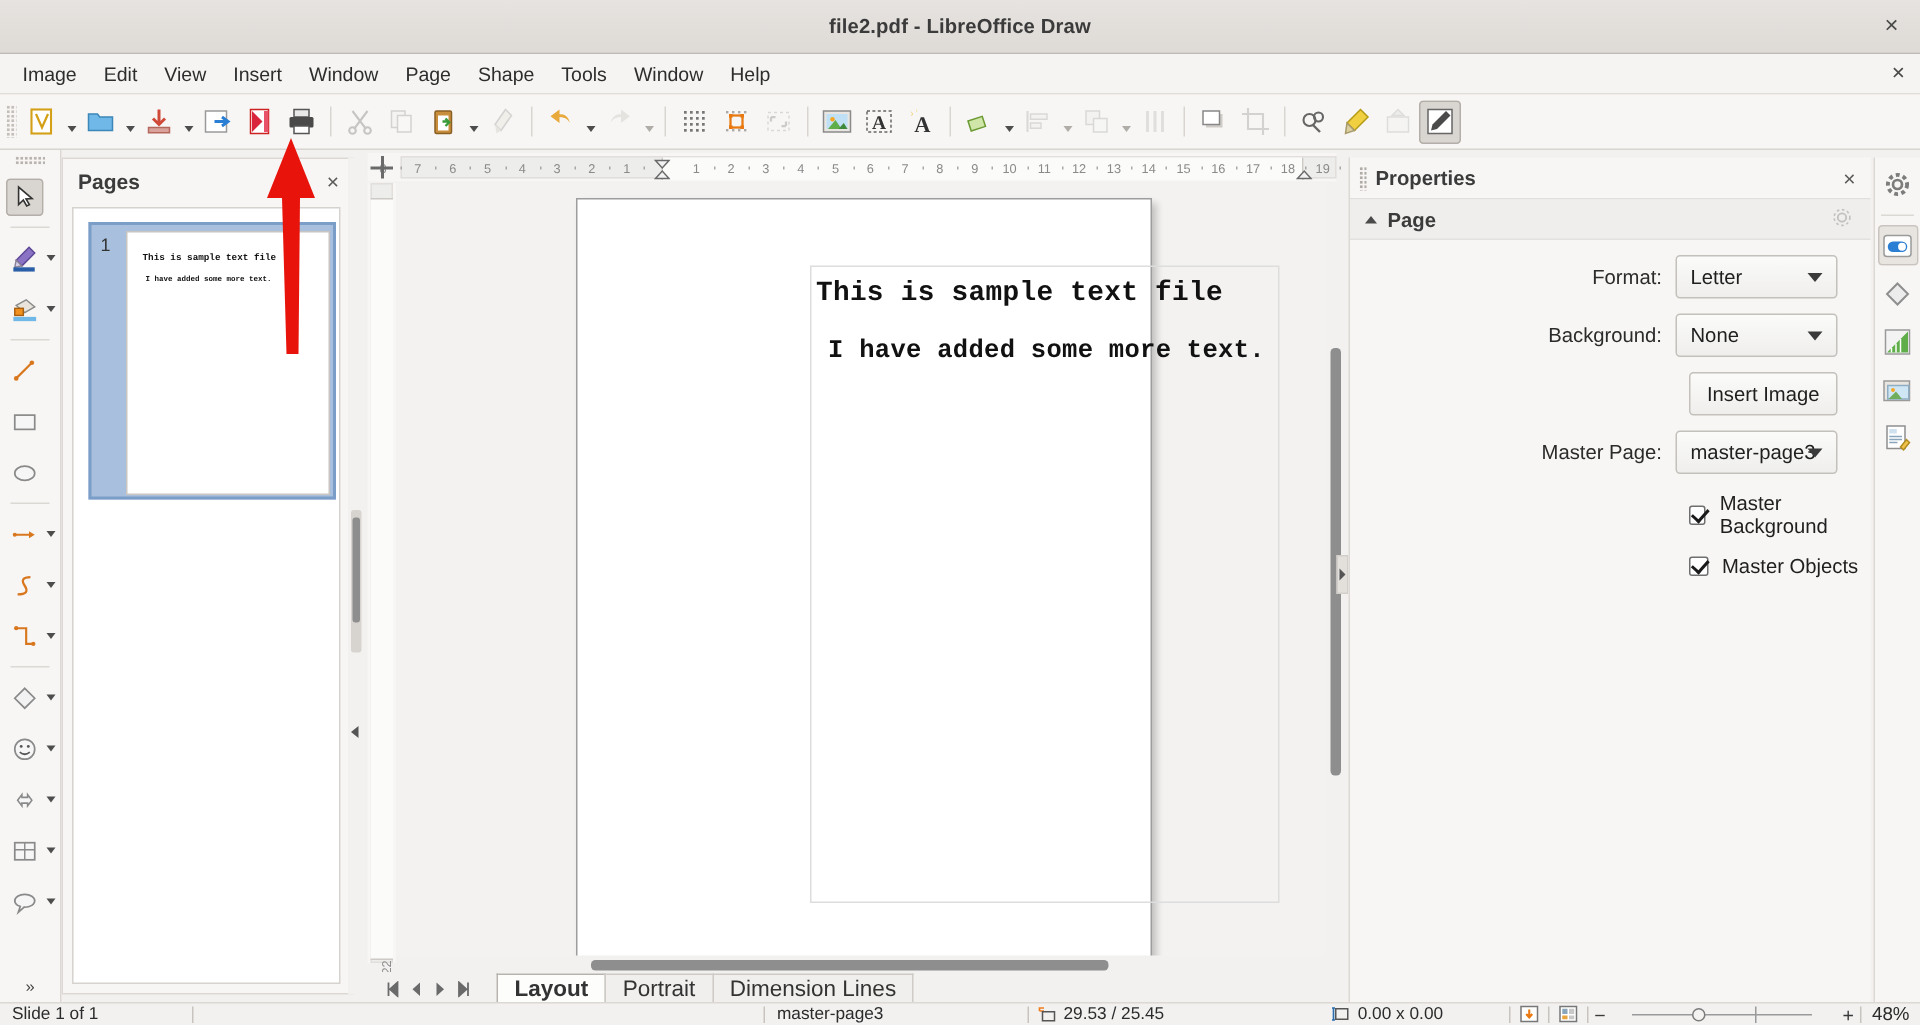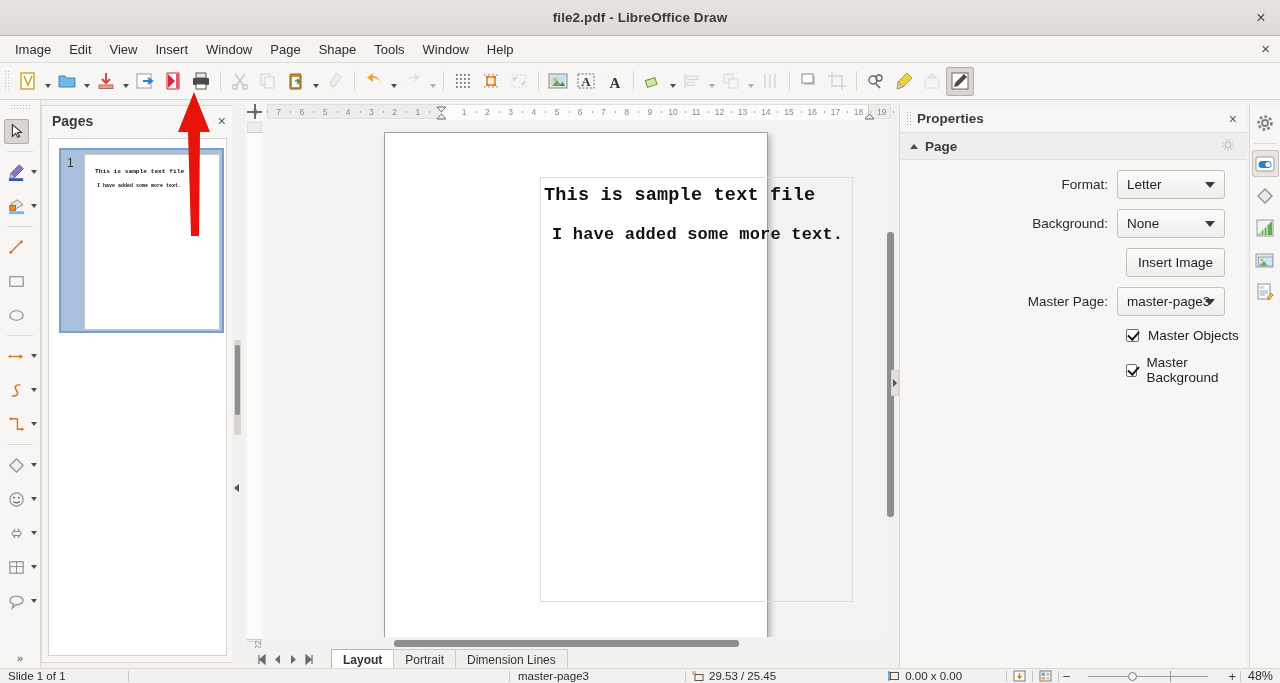--- a/index.html
+++ b/index.html
@@ -136,21 +136,21 @@
 
   
   .rcollapse { position:absolute; left:891px; top:370px; width:8px; height:26px; background:#e3e0dc; border:1px solid #d2cec9;
                display:flex; align-items:center; justify-content:center; cursor:pointer; }
   .rcollapse i { width:0;height:0;border-top:4px solid transparent;border-bottom:4px solid transparent;border-left:4px solid #555; }
 
   
   .tabbar { position:absolute; left:245px; top:648px; width:646px; height:22px; background:#f2f1f0; display:flex; align-items:center; }
   .navbtns { display:flex; align-items:center; margin-left:8px; }
   .navb { width:16px; height:18px; display:flex; align-items:center; justify-content:center; cursor:pointer; color:#6a6a6a; }
-  .tab { height:20px; padding:0 11px; display:flex; align-items:center; font-size:12px;
+  .tab { height:20px; padding:0 11px; display:flex; align-items:center; font-size:15px;
          background:#f0efed; border:1px solid #cfcbc7; border-bottom:none; margin-right:-1px; cursor:pointer; color:#333; }
   .tab.sel { background:#fdfdfc; font-weight:bold; border-color:#b6b2ae; }
 
   
   .sidebar { position:absolute; left:899px; top:105px; width:348px; height:563px; background:#f7f6f4; border-left:1px solid #dcd8d4; }
   .sb-deck-head { height:28px; display:flex; align-items:center; padding-left:6px; border-bottom:1px solid #e2dedb; }
   .sb-grip { width:5px; height:16px; background-image:radial-gradient(#b0aba6 1px, transparent 1px); background-size:3px 3px; margin-right:6px; }
   .sb-title { font-size:13.5px; font-weight:bold; color:#3b3b3b; flex:1; }
   .sb-close { font-size:14px; color:#5a5a5a; cursor:pointer; padding-right:10px; }
   .sb-panel-head { height:27px; display:flex; align-items:center; padding-left:10px; background:#efeeec; border-bottom:1px solid #e4e0dd; }
@@ -926,25 +926,25 @@
           <div class="fctl">
             <span>master-page3</span>
             <span class="dd"></span>
           </div>
         </div>
       </div>
 
     <div id="sb-checks">
         <div class="crow">
           <div class="cbox on"></div>
-          <div class="clabel">Master Objects</div>
+          <div class="clabel">Master Background</div>
         </div>
         <div class="crow">
           <div class="cbox on"></div>
-          <div class="clabel">Master Background</div>
+          <div class="clabel">Master Objects</div>
         </div>
       </div>
   </div>
 
   <div class="sbtabs">
     <div class="sbtab">
       <svg width="20" height="20" viewBox="0 0 20 20">
           <circle cx="10" cy="10" r="3" fill="none" stroke="#7d7d7d" stroke-width="1.8"></circle>
           <circle cx="10" cy="10" r="6.4" fill="none" stroke="#7d7d7d" stroke-width="2.6" stroke-dasharray="2.6 2.2"></circle>
         </svg>

